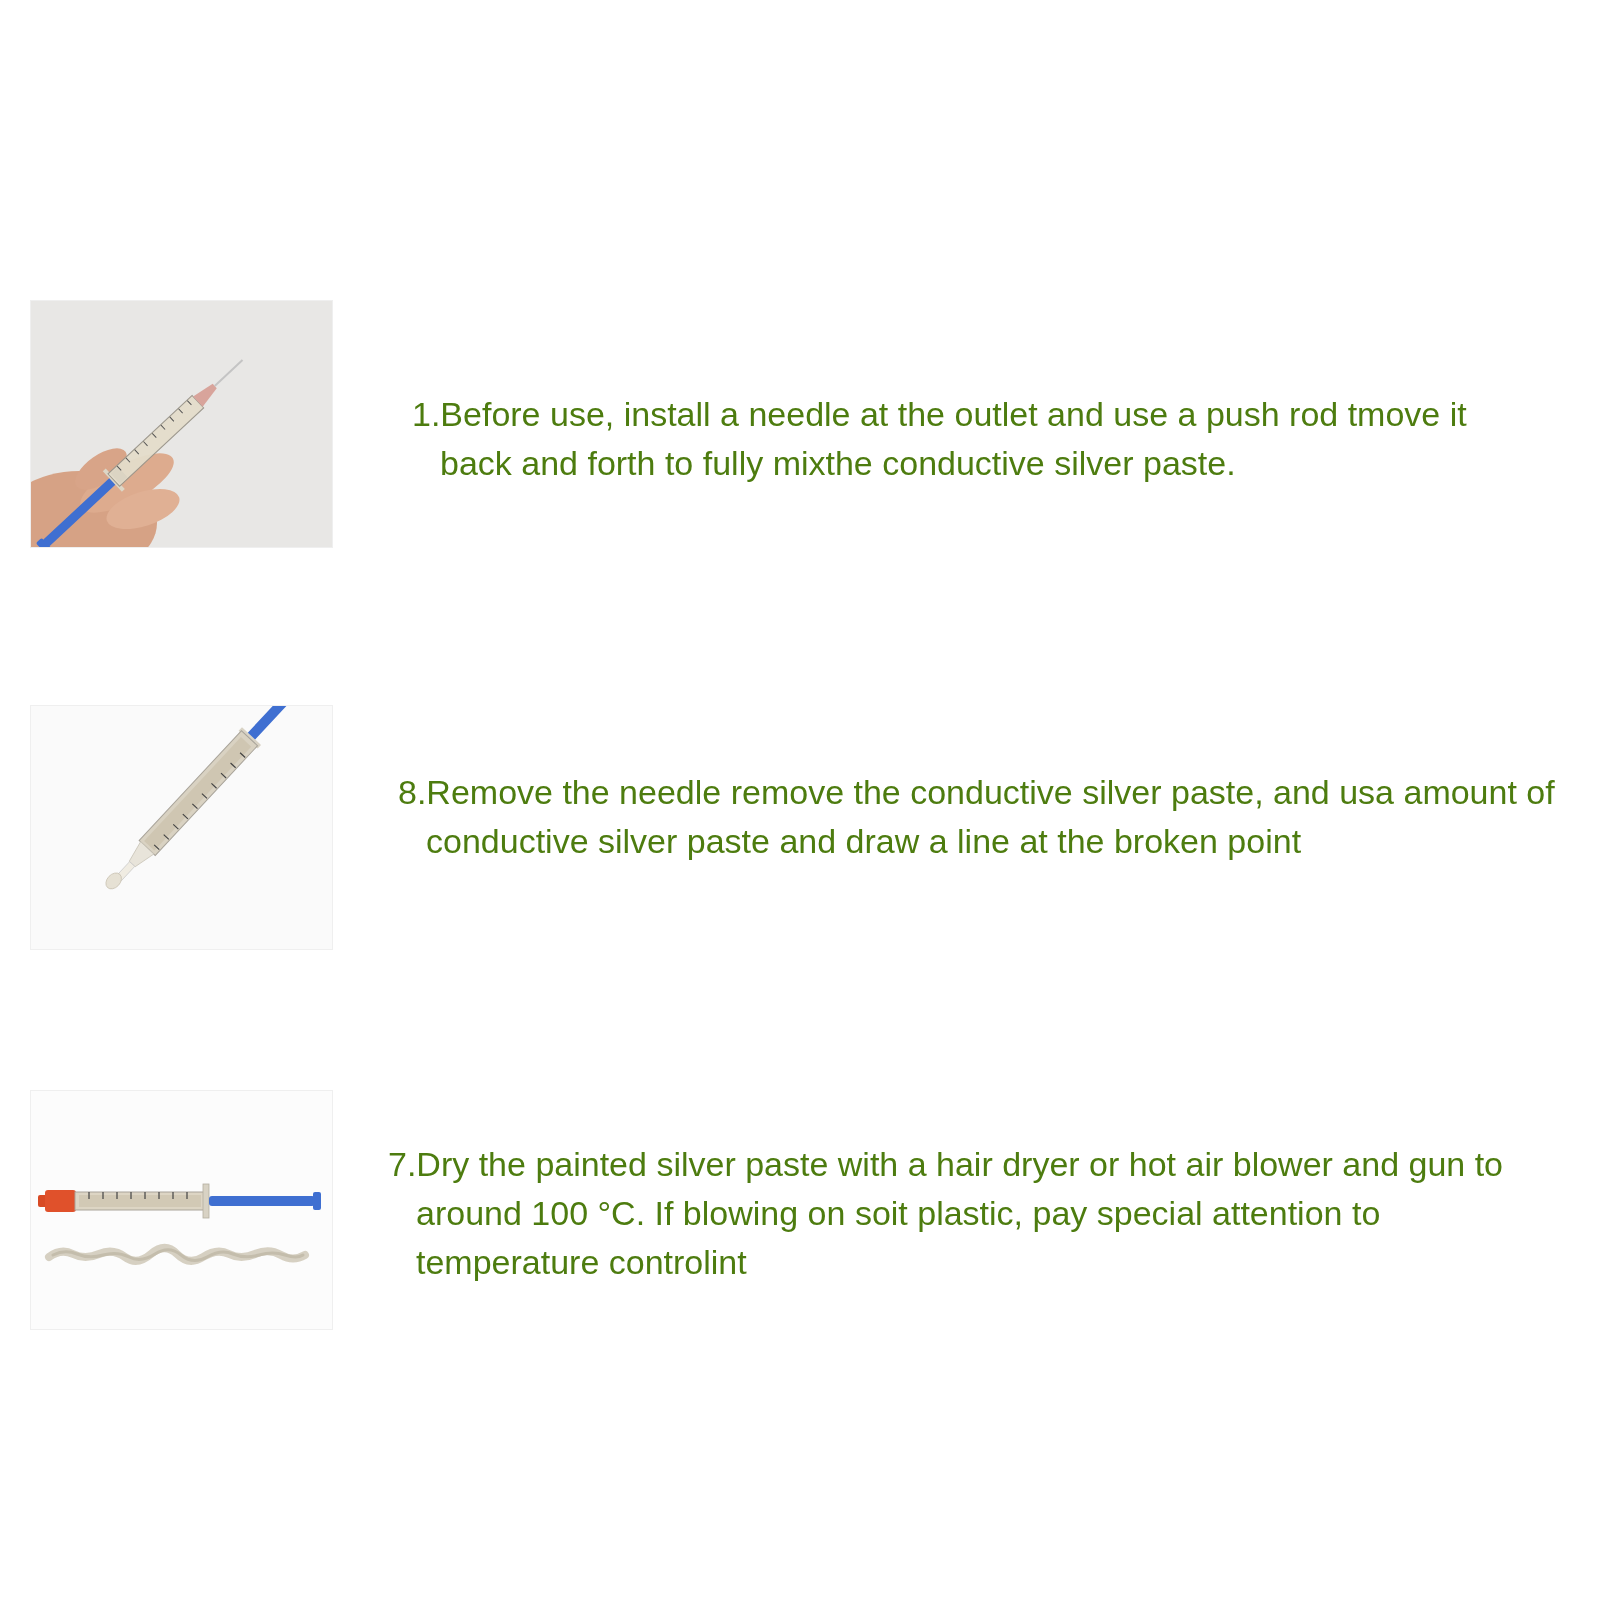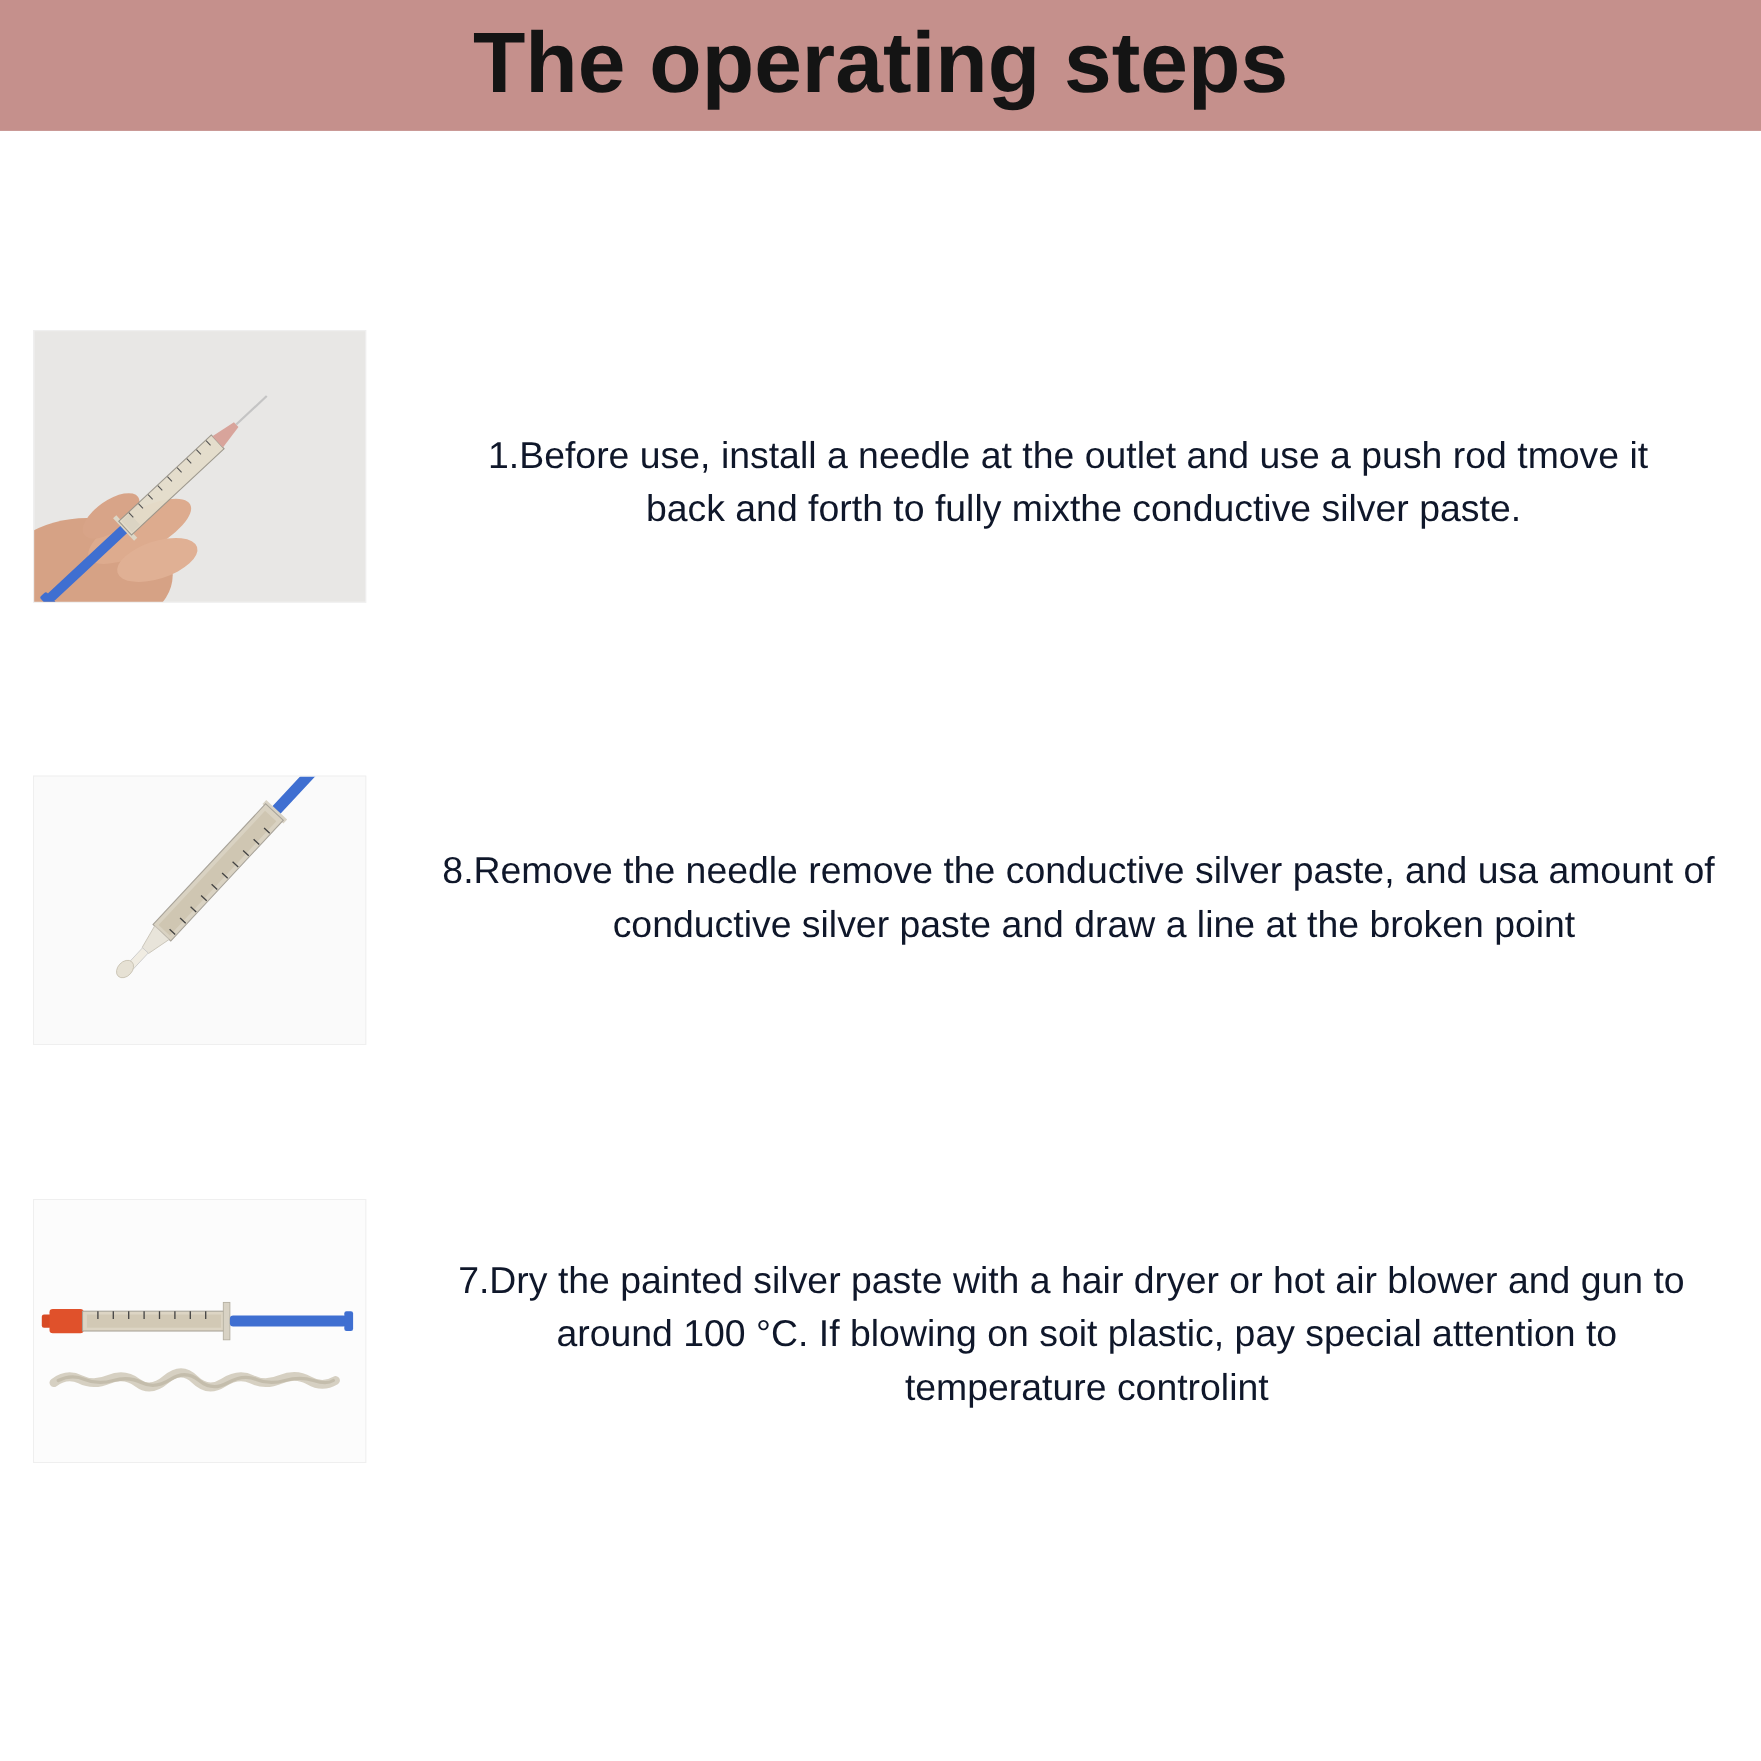--- a/index.html
+++ b/index.html
@@ -39,37 +39,33 @@
     background: #fafafa;
   }
   .photo svg { display: block; }
   #photo-1 { top: 300px; height: 248px; }
   #photo-2 { top: 705px; height: 245px; }
   #photo-3 { top: 1090px; height: 240px; }
   .step-text {
     position: absolute;
     font-size: 34px;
     line-height: 1.44;
-    color: #0f172a;
+    color: #4d7c0f;
     padding-left: 28px;
     text-indent: -28px;
-    text-align: center;
   }
   #text-1 { left: 412px; top: 390px; width: 1118px; }
   #text-2 { left: 398px; top: 768px; width: 1165px; }
   #text-3 { left: 388px; top: 1140px; width: 1172px; }
 </style>
 </head>
 <body>
 
 <div class="page">
 
-  <header class="banner" style="background: rgb(197, 144, 140);">
-    <h1>The operating steps</h1>
-  </header>
 
   <div class="photo" id="photo-1">
     <svg width="303" height="248" viewBox="0 0 303 248">
       <rect x="0" y="0" width="303" height="248" fill="#e8e7e5"></rect>
 
       <ellipse cx="48" cy="222" rx="78" ry="52" fill="#d6a285"></ellipse>
       <ellipse cx="96" cy="182" rx="52" ry="19" fill="#ddab8e" transform="rotate(-28 96 182)"></ellipse>
       <ellipse cx="112" cy="208" rx="38" ry="17" fill="#e0b094" transform="rotate(-18 112 208)"></ellipse>
       <ellipse cx="70" cy="168" rx="30" ry="14" fill="#d8a488" transform="rotate(-35 70 168)"></ellipse>
 

